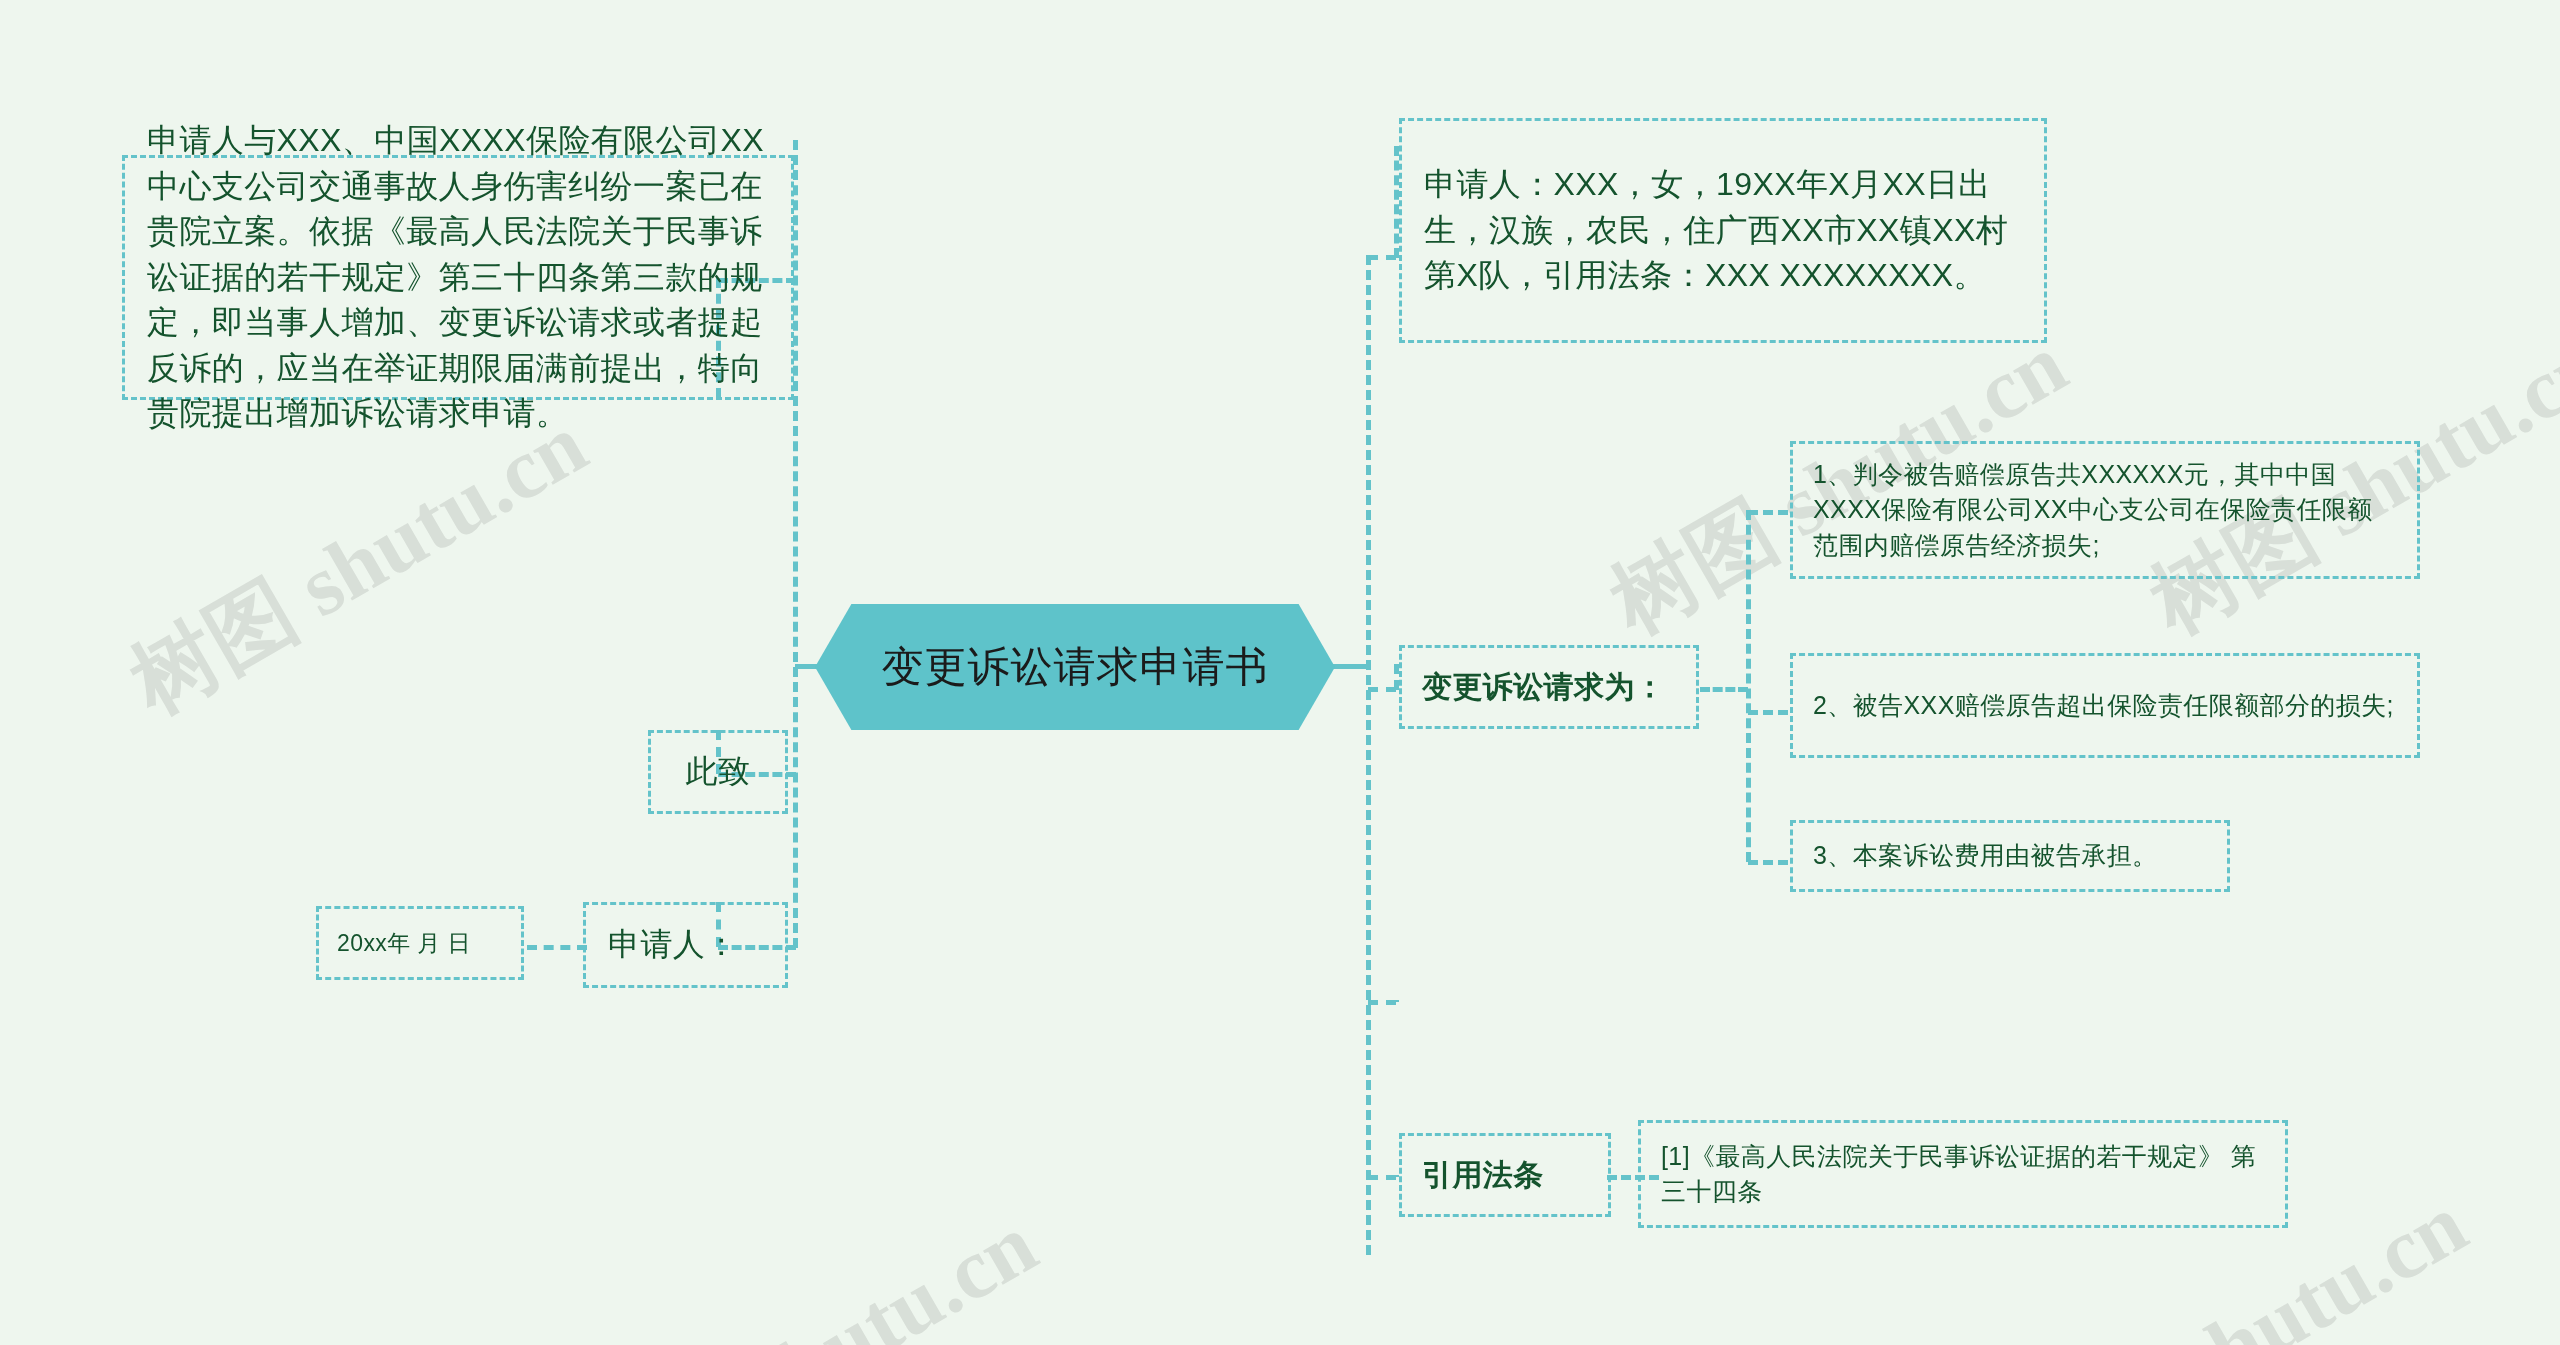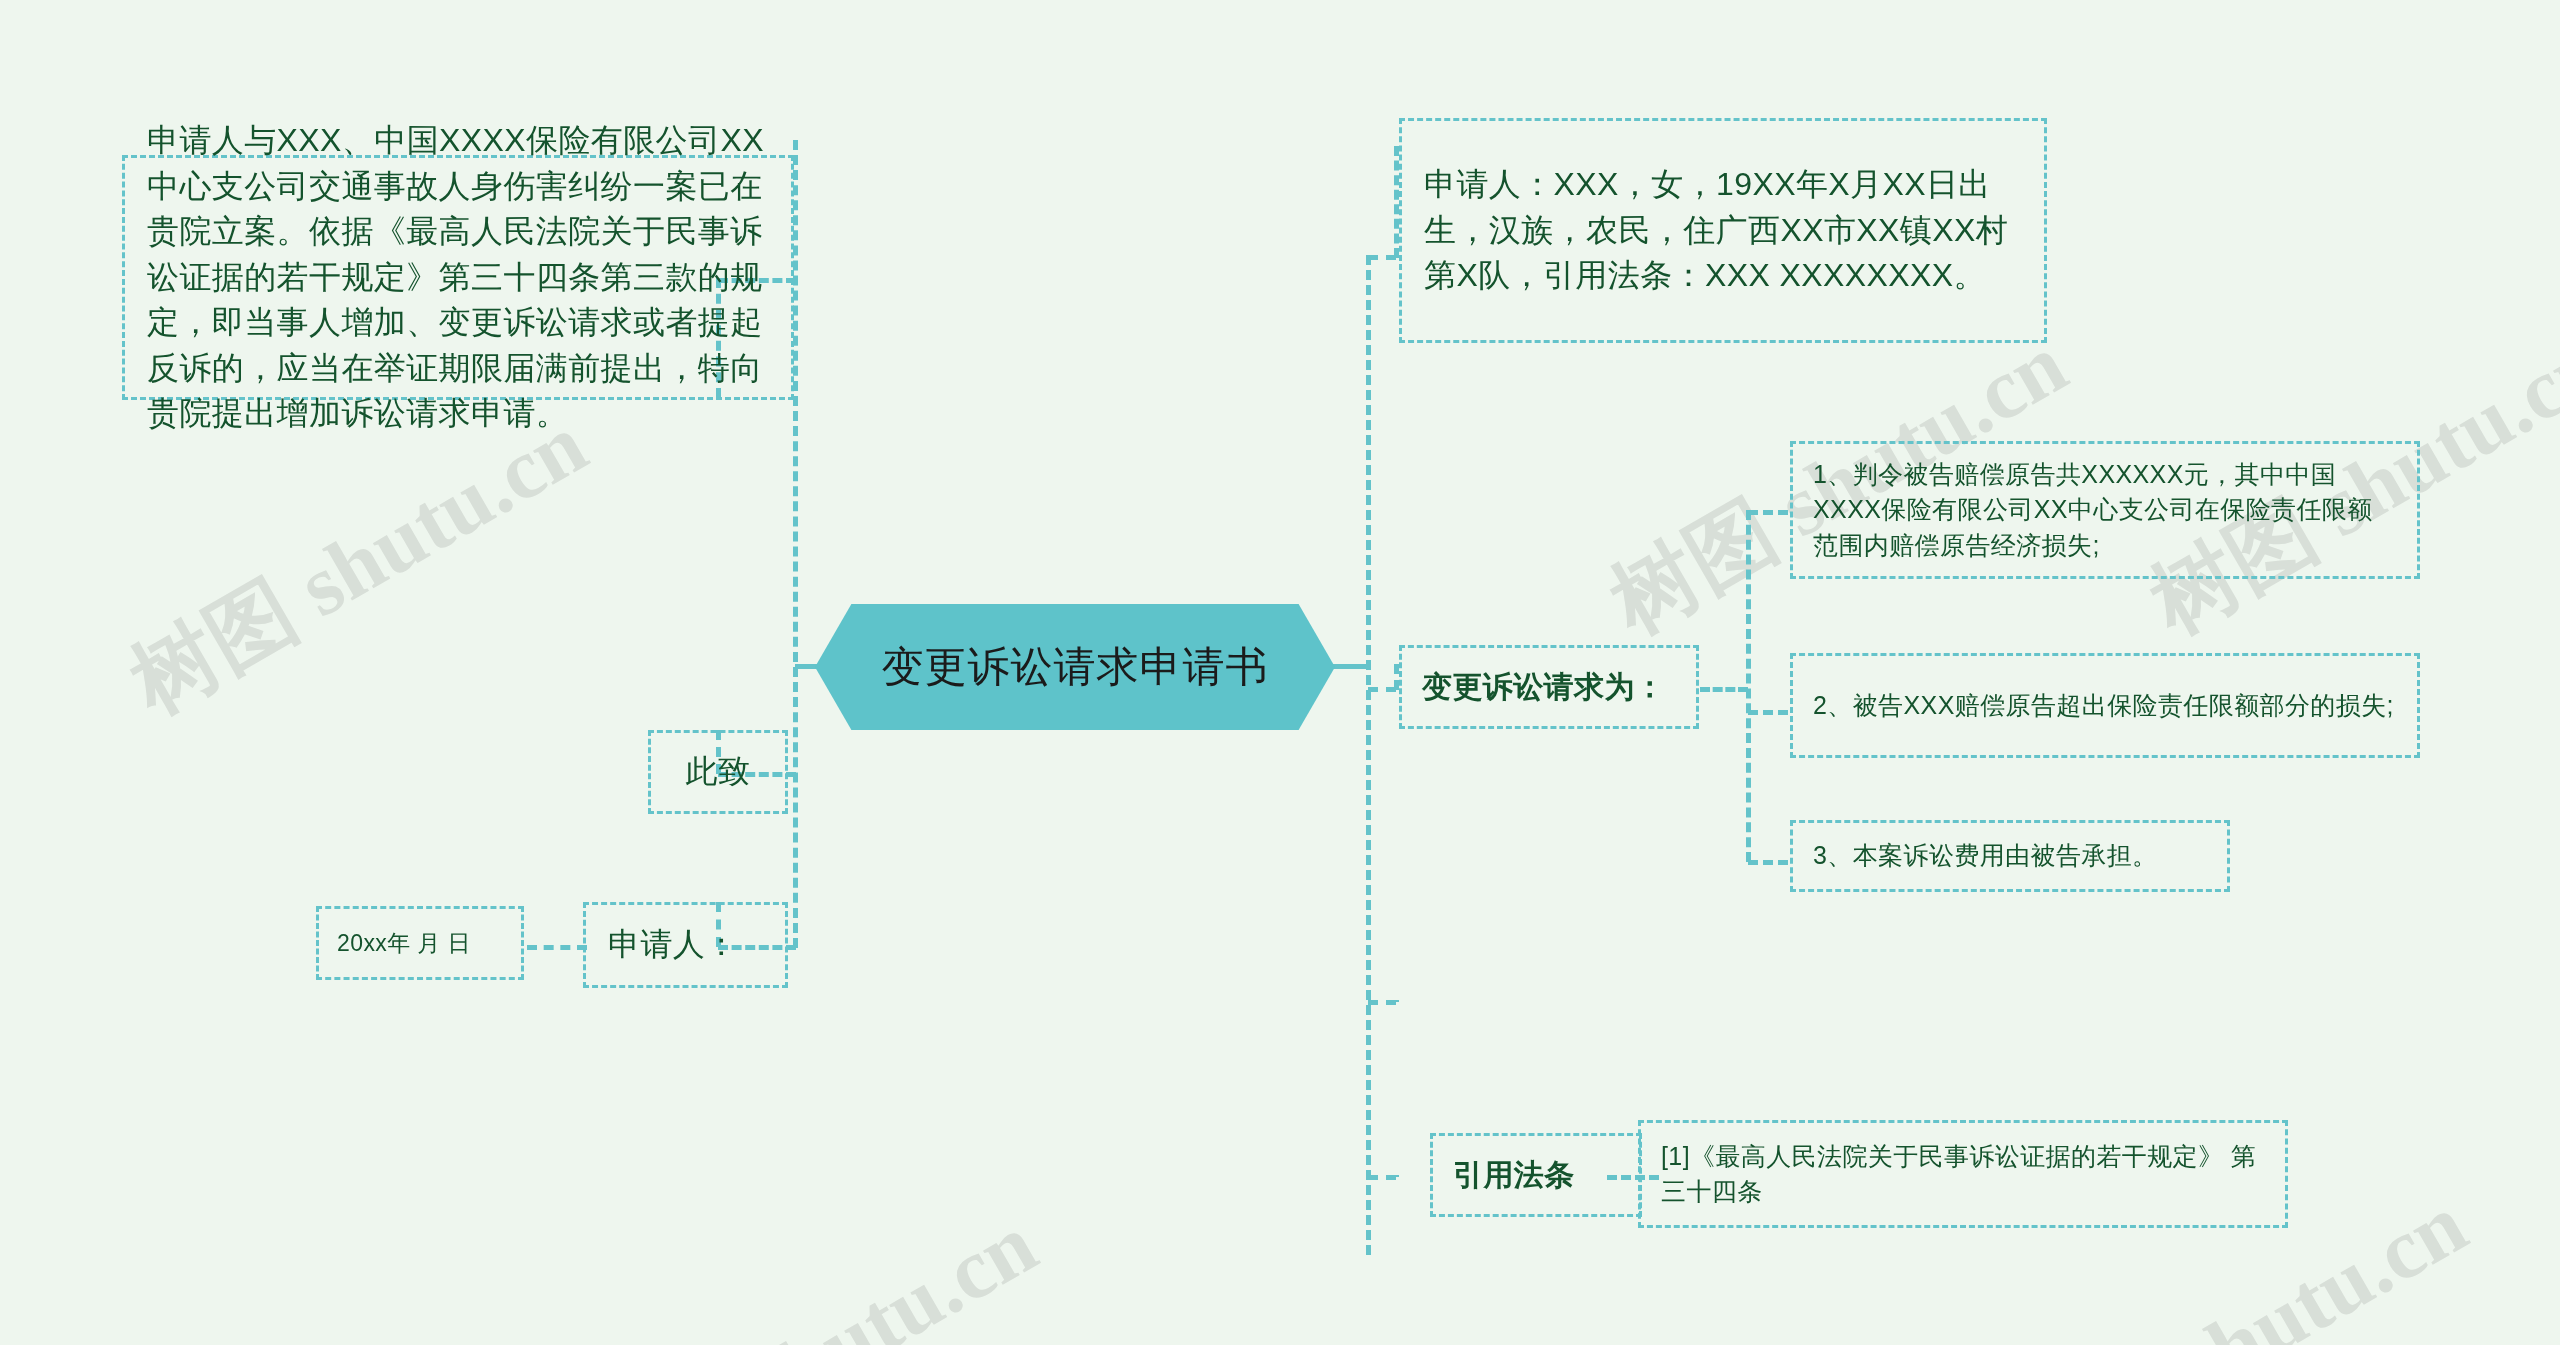--- a/index.html
+++ b/index.html
@@ -165,21 +165,21 @@
 
   <div class="node lvl3" style="left:1790px; top:653px; width:630px; height:105px;">
     <span class="txt">2、被告XXX赔偿原告超出保险责任限额部分的损失;</span>
   </div>
 
   <div class="node lvl3" style="left:1790px; top:820px; width:440px; height:72px;">
     <span class="txt">3、本案诉讼费用由被告承担。</span>
   </div>
 
 
-  <div class="node lvl2" style="left:1430px; top:1133px; width:212px; height:84px;">
+  <div class="node lvl2" style="left:1399px; top:1133px; width:212px; height:84px;">
     <span class="txt">引用法条</span>
   </div>
 
   <div class="node lvl3" style="left:1638px; top:1120px; width:650px; height:108px;">
     <span class="txt">[1]《最高人民法院关于民事诉讼证据的若干规定》 第三十四条</span>
   </div>
 
 </div>
 
 </body></html>

